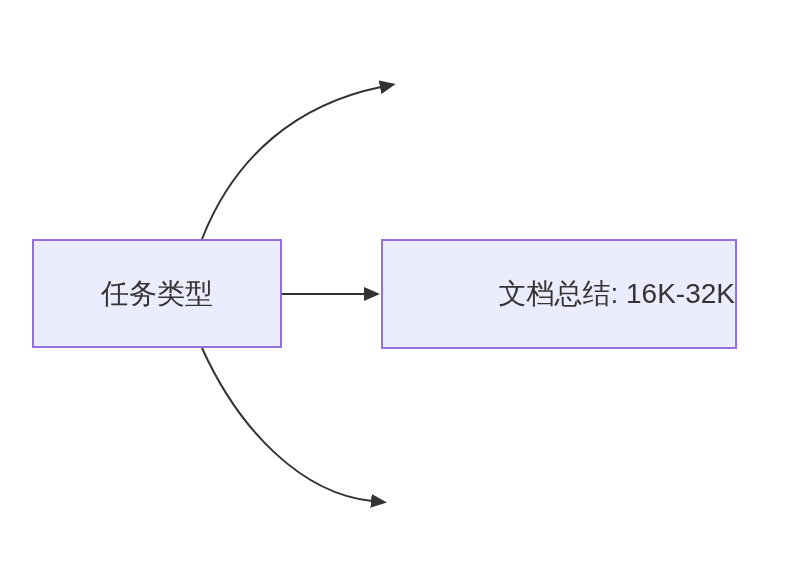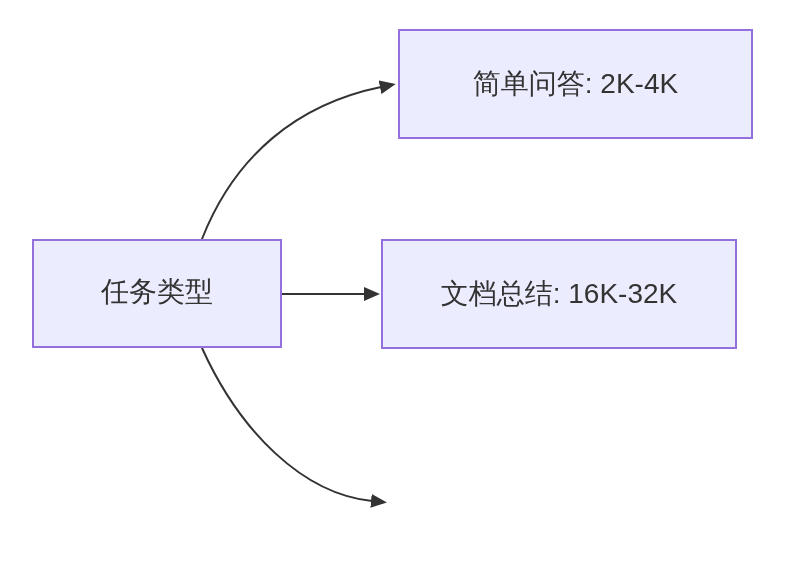--- a/index.html
+++ b/index.html
@@ -37,23 +37,23 @@
     align-items: center;
     justify-content: center;
     background: var(--node-fill);
     border: 2px solid var(--node-border);
     color: var(--text);
     font-size: 28px;
     line-height: 1.2;
     text-align: center;
     white-space: nowrap;
   }
-  .node-root { left: 32px;  top: 239px; width: 250px; height: 109px; font-family: Liberation Mono, monospace; }
+  .node-root { left: 32px;  top: 239px; width: 250px; height: 109px; }
   .node-b0   { left: 398px; top: 29px;  width: 355px; height: 110px; }
-  .node-b1   { left: 381px; top: 239px; width: 356px; height: 110px; }
+  .node-b1   { left: 381px; top: 239px; width: 356px; height: 110px; justify-content: flex-end; }
   .node-b2   { left: 388px; top: 446px; width: 374px; height: 111px; }
 </style>
 </head>
 <body>
 
 <div class="canvas">
 
   <svg class="edges" viewBox="0 0 787 572" xmlns="http://www.w3.org/2000/svg">
     <defs>
       <marker id="arrowhead" markerUnits="userSpaceOnUse" markerWidth="16" markerHeight="14" refX="1" refY="7" orient="auto">
@@ -62,22 +62,19 @@
     </defs>
     <path class="edge" d="M 202,239 C 235,155 298,104 381,87" marker-end="url(#arrowhead)"></path>
     <path class="edge" d="M 282,294 L 365,294" marker-end="url(#arrowhead)"></path>
     <path class="edge" d="M 202,348 C 240,432 303,494 372,501" marker-end="url(#arrowhead)"></path>
   </svg>
 
   <div class="node node-root">
     <span>任务类型</span>
   </div>
 
-  <div class="node node-b0">
-    <span>简单问答: 2K-4K</span>
-  </div>
 
   <div class="node node-b1">
     <span>文档总结: 16K-32K</span>
   </div>
 
 
 </div>
 
 </body></html>

